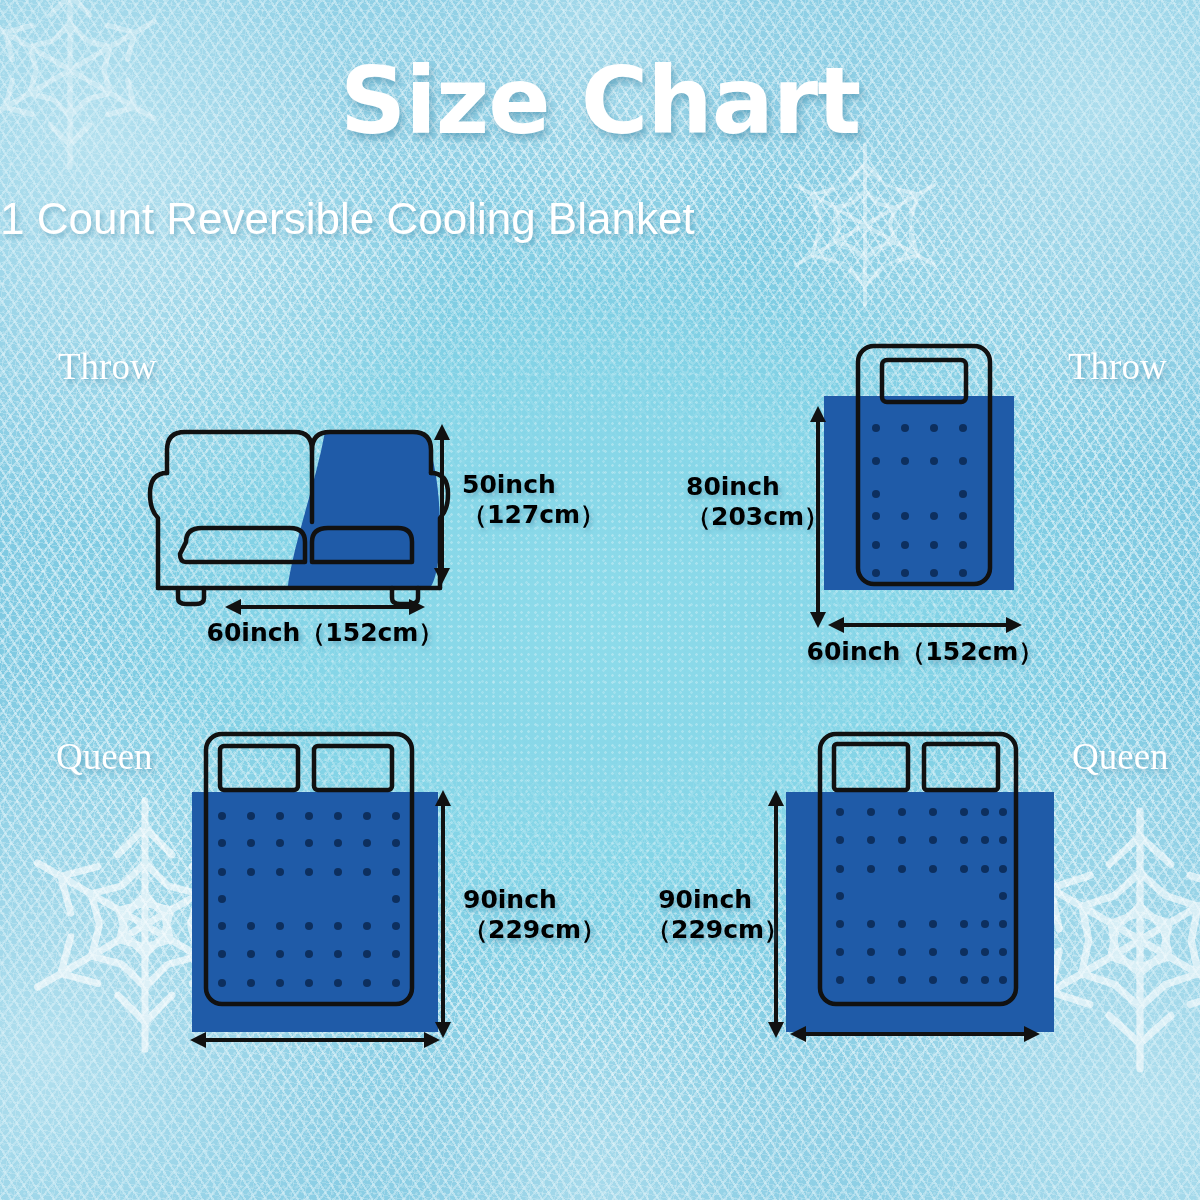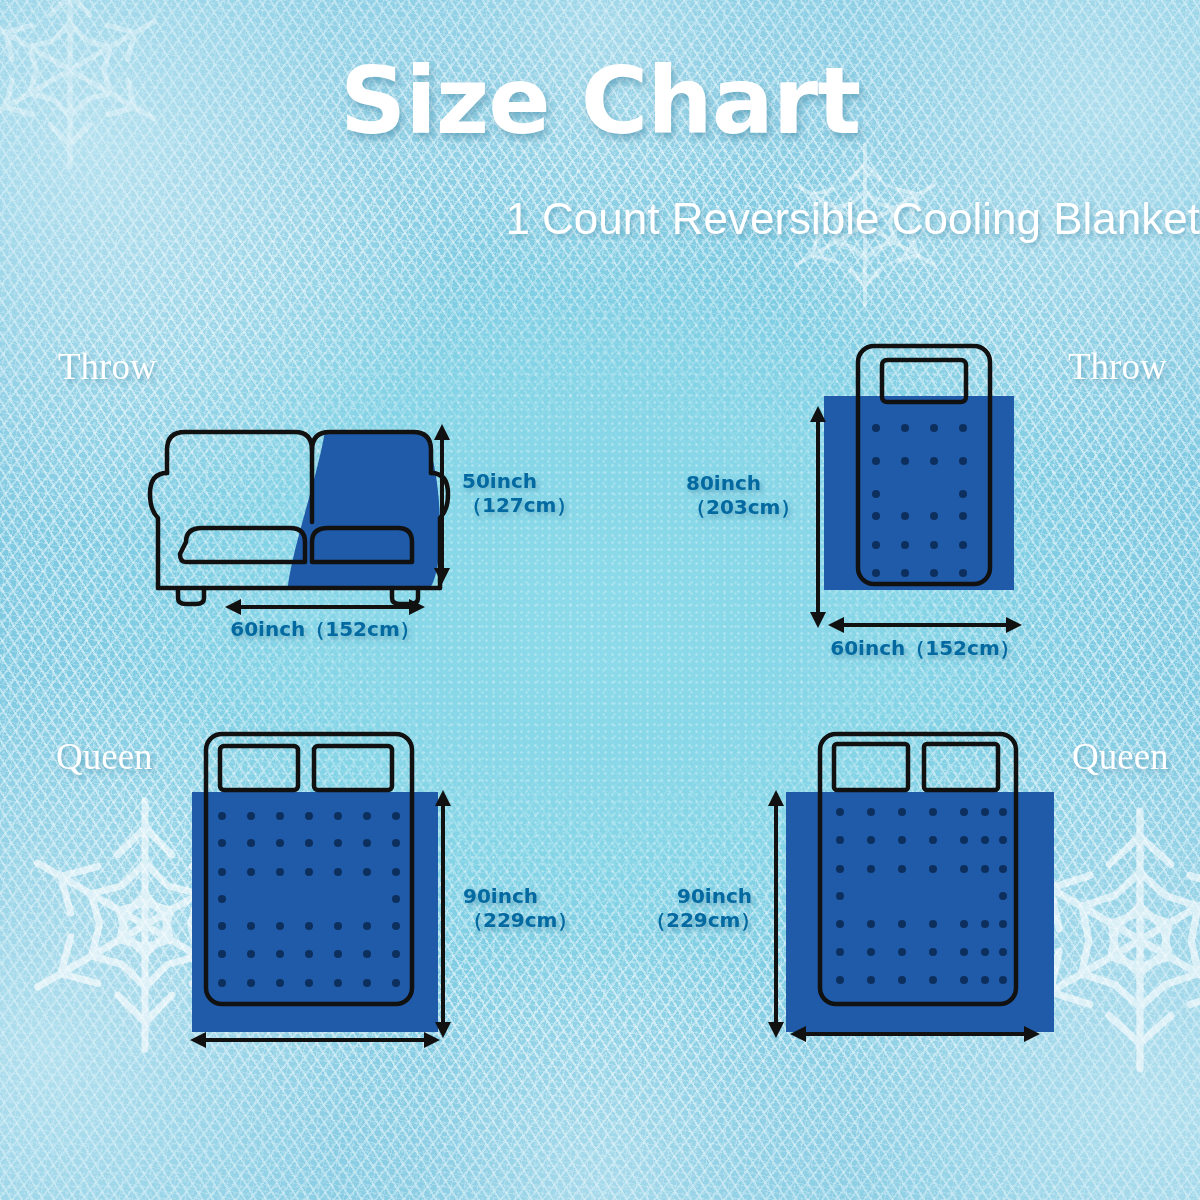--- a/index.html
+++ b/index.html
@@ -60,33 +60,33 @@
   .flake--tl{left:-40px;top:-40px;width:220px;height:220px;opacity:.34;}
 
   
   .title{
     position:absolute;left:0;right:0;top:48px;text-align:center;
     font-size:92px;font-weight:bold;color:#ffffff;letter-spacing:-1px;
     text-shadow:3px 5px 7px rgba(70,140,170,.55);
     font-family:"DejaVu Sans","Liberation Sans",sans-serif;
   }
   .subtitle{
-    position:absolute;left:0;right:0;top:194px;text-align:right;
+    position:absolute;left:0;right:0;top:194px;text-align:left;
     font-size:44px;font-weight:500;color:#ffffff;
     text-shadow:2px 3px 5px rgba(70,140,170,.55);
     font-family:"Liberation Sans","DejaVu Sans",sans-serif;
   }
   .size-label{
     position:absolute;font-size:37px;color:#ffffff;font-weight:400;
     text-shadow:2px 3px 5px rgba(70,140,170,.6);
     font-family:Liberation Serif, serif;
     white-space:nowrap;
   }
   .dim{
-    position:absolute;color:#0369a1;font-weight:bold;font-size:20px;line-height:1.18;
+    position:absolute;color:#000000;font-weight:bold;font-size:25px;line-height:1.18;
     text-shadow:2px 3px 5px rgba(70,140,170,.6);
     font-family:"DejaVu Sans","Liberation Sans",sans-serif;
     white-space:nowrap;
   }
   .dim.center{text-align:center;}
 
   
   .panel{position:absolute;}
   .panel svg{display:block;overflow:visible;}
 </style>

